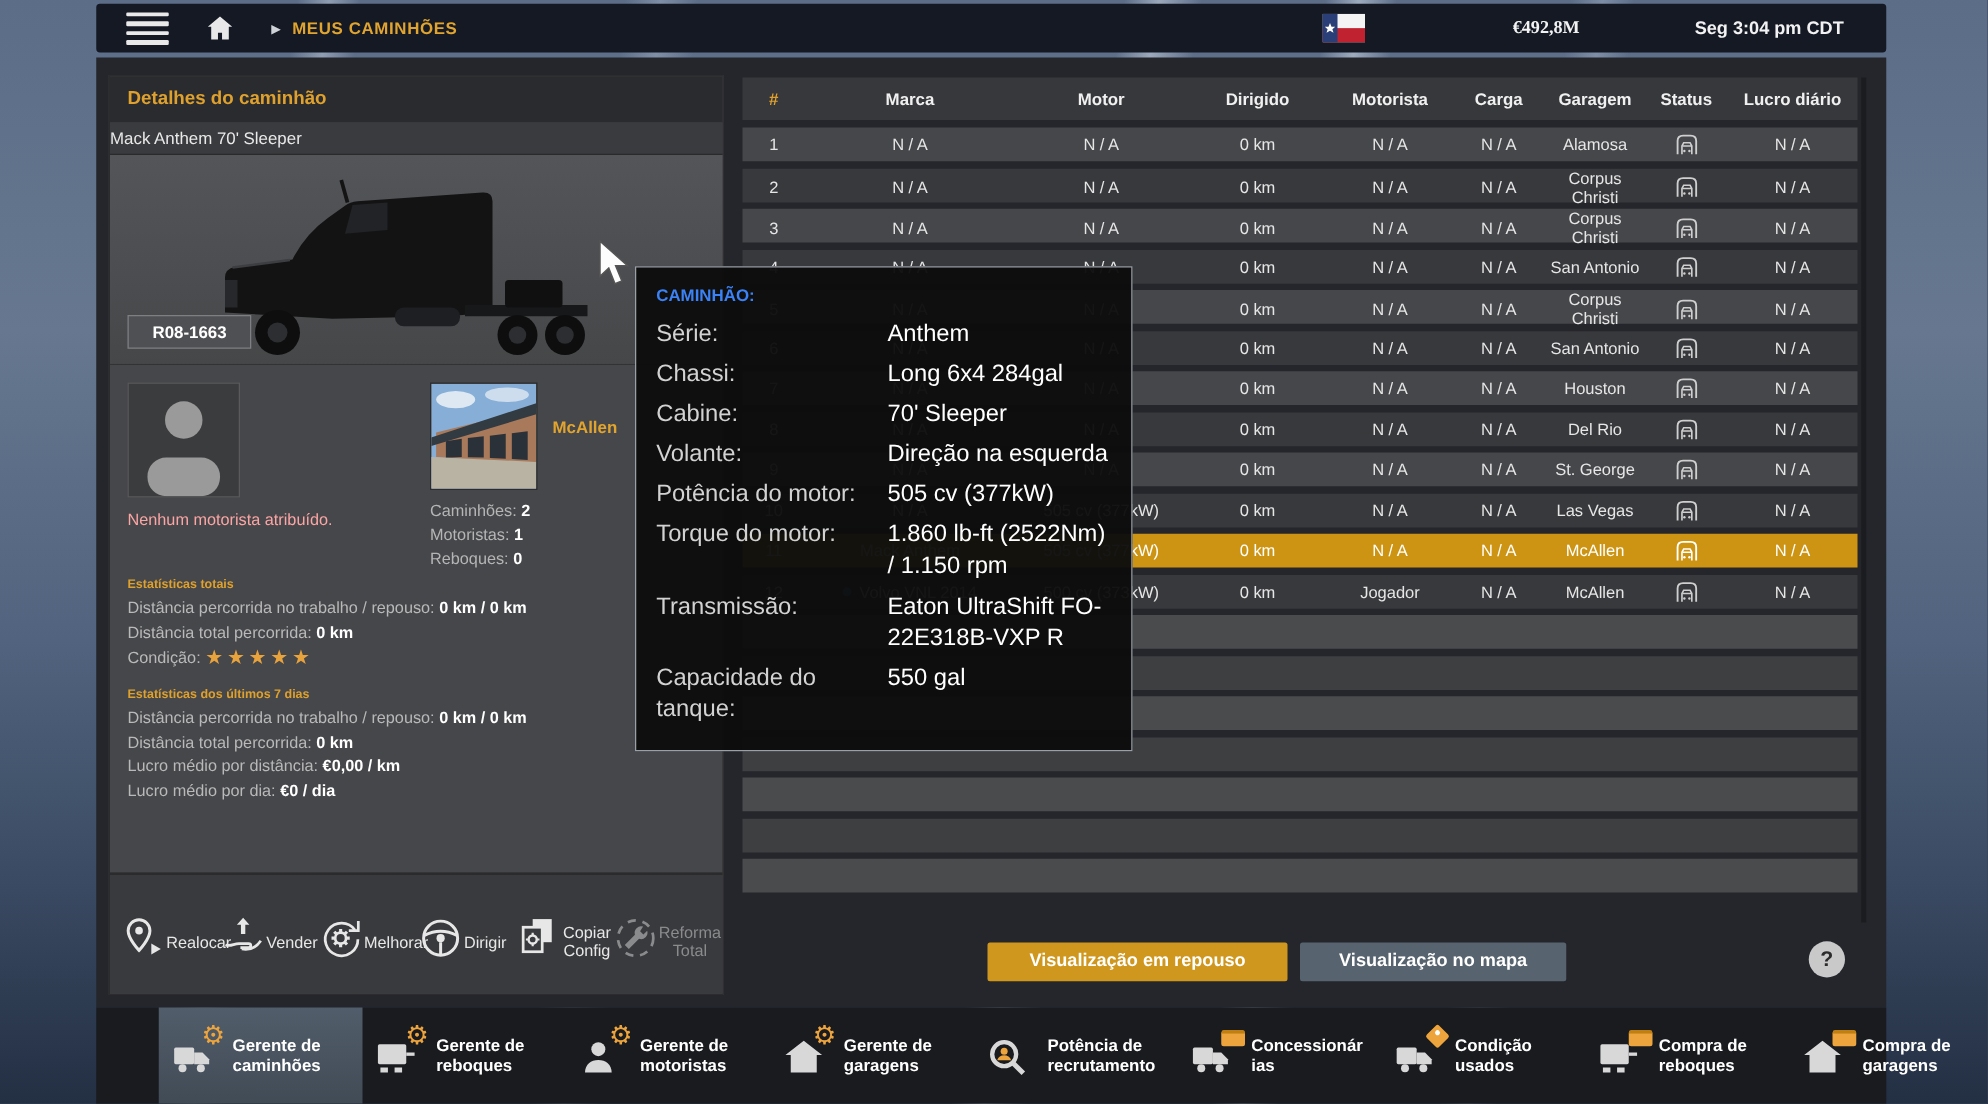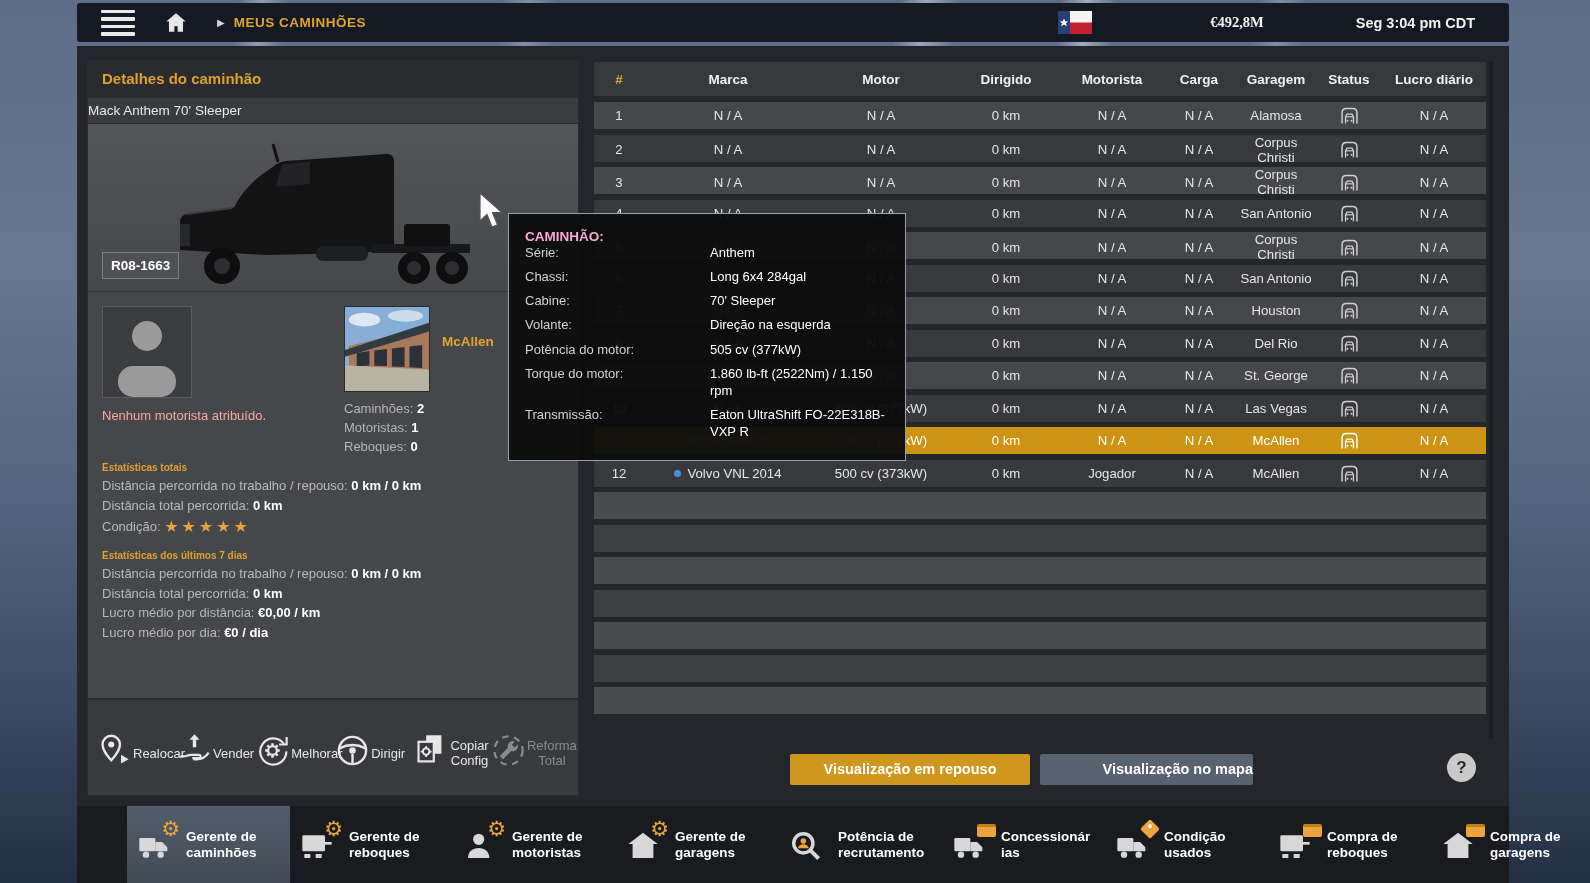--- a/index.html
+++ b/index.html
@@ -36,21 +36,21 @@
   
   .left-panel { position:absolute; left:10px; top:14px; width:492px; height:736px;
                 background:#46474a; display:flex; flex-direction:column; border:1px solid #2c2c2e; }
   .lp-title { height:37px; background:#2a2b2e; color:#dfa12e; font-weight:bold; font-size:15px;
               padding:9px 0 0 14px; flex:none; }
   .lp-name { height:26px; background:#3a3b3e; color:#e9e9e9; text-align:left; font-size:13.5px;
              padding-top:5px; border-bottom:1px solid #2a2a2a; flex:none; }
   .lp-image { height:167px; background:linear-gradient(180deg,#545559,#464749); position:relative; flex:none; }
   .lp-image svg.truck { position:absolute; left:72px; top:4px; }
   .plate { position:absolute; left:14px; bottom:12px; background:#4f5053; border:1px solid #7e7f82;
-           color:#fff; font-weight:bold; font-size:13.5px; padding:5px 8px; }
+           color:#fff; font-weight:bold; font-size:13.5px; padding:5px 19px; }
   .lp-info { height:160px; padding:14px 14px 0; display:flex; border-top:1px solid #333; flex:none; }
   .driver-col { width:242px; }
   .avatar-box { width:90px; height:92px; background:#3b3c3e; border:1px solid #5a5a5c; }
   .no-driver { margin-top:10px; color:#fca5a5; font-size:13px; }
   .garage-col { flex:1; display:flex; flex-wrap:wrap; }
   .garage-thumb { width:86px; height:86px; border:1px solid #2c2c2c; cursor:pointer; }
   .garage-name { color:#e0a42f; font-weight:bold; font-size:13.5px; margin:28px 0 0 12px; }
   .garage-counts { width:100%; margin-top:8px; font-size:13px; color:#b5b5b5; line-height:1.45; }
   .garage-counts b { color:#fff; }
   .lp-stats { padding:2px 14px 0; flex:none; }
@@ -82,31 +82,31 @@
   .erow { height:27px; margin-bottom:5.5px; }
   .erow.ea { background:#4a4b4d; }
   .erow.eb { background:#3e3f41; }
   .scroll-strip { position:absolute; left:1412px; top:16px; width:4px; height:676px; background:#1a1c1f; cursor:pointer; }
 
   
   .btn-table { position:absolute; left:713px; top:708px; width:240px; height:31px; background:#d0971e;
                color:#fff; font-weight:bold; font-size:14.5px; text-align:center; line-height:31px;
                border-radius:2px; cursor:pointer; }
   .btn-map { position:absolute; left:963px; top:708px; width:213px; height:31px; background:#57636e;
-             color:#fff; font-weight:bold; font-size:14.5px; text-align:right; line-height:31px;
+             color:#fff; font-weight:bold; font-size:14.5px; text-align:center; line-height:31px;
              border-radius:2px; cursor:pointer; }
   .help-btn { position:absolute; left:1370px; top:707px; width:29px; height:29px; border-radius:50%;
               background:#c9c9c9; color:#2b2b2b; font-weight:bold; font-size:17px; text-align:center;
               line-height:29px; cursor:pointer; }
 
   
   .tooltip { position:absolute; left:431px; top:167px; width:398px; background:rgba(13,13,13,.96);
              border:1px solid #9aa0a8; padding:15px 16px 13px; z-index:5; }
-  .tt-title { color:#f9a8d4; font-weight:bold; font-size:13.5px; }
-  .tt-row { display:grid; grid-template-columns:185px 1fr; font-size:13px; line-height:1.32; margin-bottom:7px; }
+  .tt-title { color:#3b82f6; font-weight:bold; font-size:13.5px; margin-bottom:11px; }
+  .tt-row { display:grid; grid-template-columns:185px 1fr; font-size:19px; line-height:1.32; margin-bottom:7px; }
   .tt-label { color:#d2d2d2; }
   .tt-value { color:#fff; }
 
   .cursor { position:absolute; left:400px; top:146px; z-index:6; }
 
   
   .navbar { position:absolute; left:0; right:0; bottom:0; height:77px; background:#191b1f;
             display:flex; align-items:stretch; justify-content:space-between; padding:0 50px; }
   .nav-item { display:flex; align-items:center; gap:10px; padding:0 11px; color:#fff; font-size:13.5px;
               font-weight:bold; line-height:1.12; cursor:pointer; }
@@ -577,20 +577,24 @@
             <div class="tt-value">505 cv (377kW)</div>
           </div>
           <div class="tt-row">
             <div class="tt-label">Torque do motor:</div>
             <div class="tt-value">1.860 lb-ft (2522Nm) / 1.150 rpm</div>
           </div>
           <div class="tt-row">
             <div class="tt-label">Transmissão:</div>
             <div class="tt-value">Eaton UltraShift FO-22E318B-VXP R</div>
           </div>
+          <div class="tt-row">
+            <div class="tt-label">Capacidade do tanque:</div>
+            <div class="tt-value">550 gal</div>
+          </div>
         </div>
     </div>
 
     <div class="cursor">
       <svg width="27" height="38" viewBox="0 0 27 38">
           <path d="M3 1 L3 29 L10 22.5 L15 35 L20.5 32.7 L15.5 20.5 L25 20.5 Z" fill="#fdfdfd" stroke="#555" stroke-width="1.2"></path>
         </svg>
     </div>
   </div>
 

